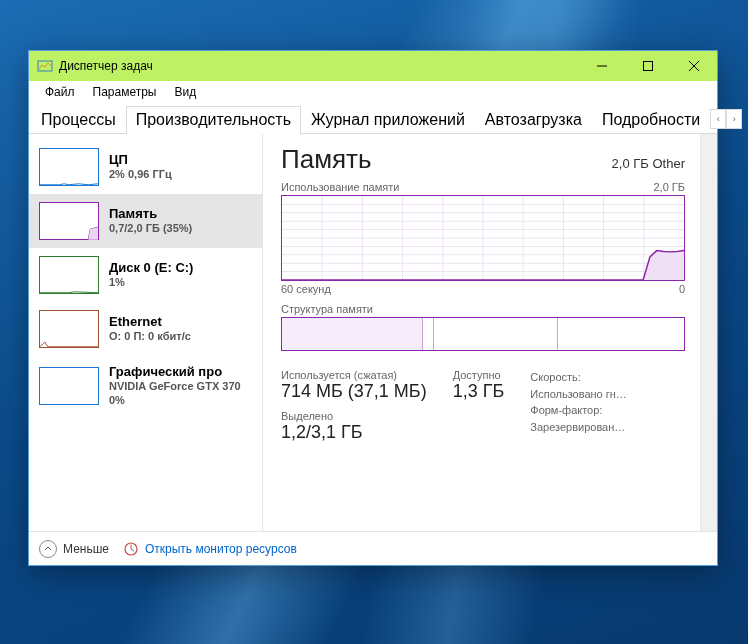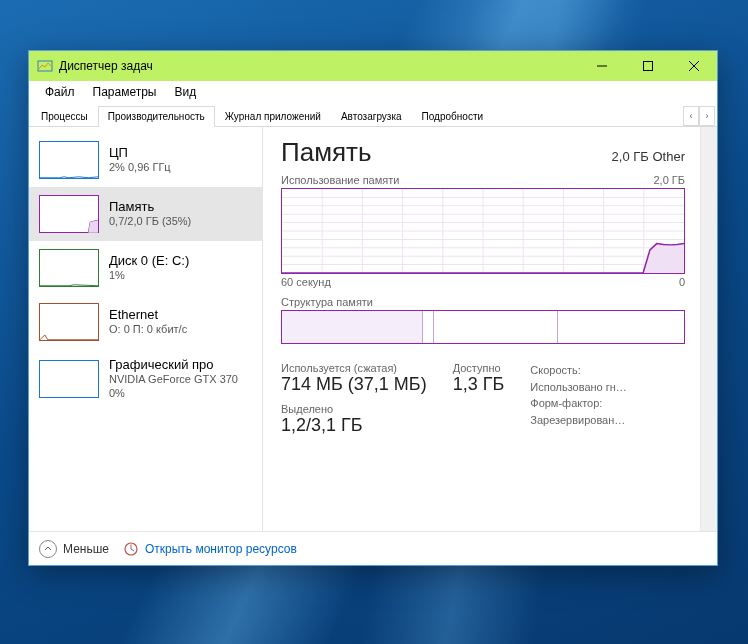--- a/index.html
+++ b/index.html
@@ -69,21 +69,21 @@
   .tabstrip {
     display: flex;
     align-items: flex-end;
     border-bottom: 1px solid #d9d9d9;
     padding-left: 2px;
     flex-shrink: 0;
     position: relative;
   }
   .tab {
     padding: 4px 9px 5px;
-    font-size: 10px;
+    font-size: 16px;
     border: 1px solid transparent;
     border-bottom: none;
     position: relative;
     top: 1px;
     white-space: nowrap;
   }
   .tab.active {
     border-color: #d9d9d9;
     background: #fff;
   }
@@ -112,20 +112,21 @@
   }
 
   
   .sidebar {
     width: 234px;
     border-right: 1px solid #e5e5e5;
     padding-top: 6px;
     display: flex;
     flex-direction: column;
     gap: 0;
+    font-weight: bold;
   }
   .navitem {
     display: flex;
     align-items: center;
     gap: 10px;
     padding: 8px 8px 8px 10px;
     min-height: 52px;
   }
   .navitem.selected { background: #e5e5e5; }
   .thumb {

